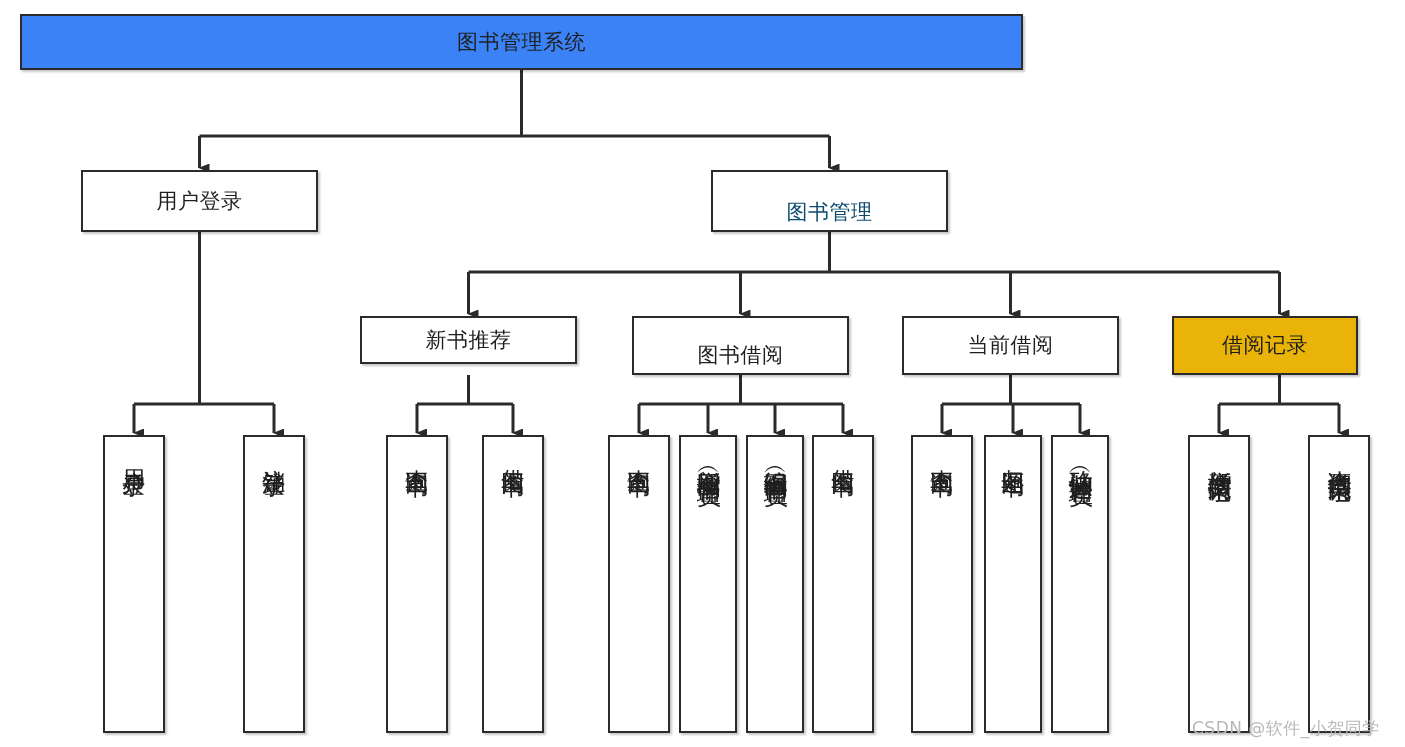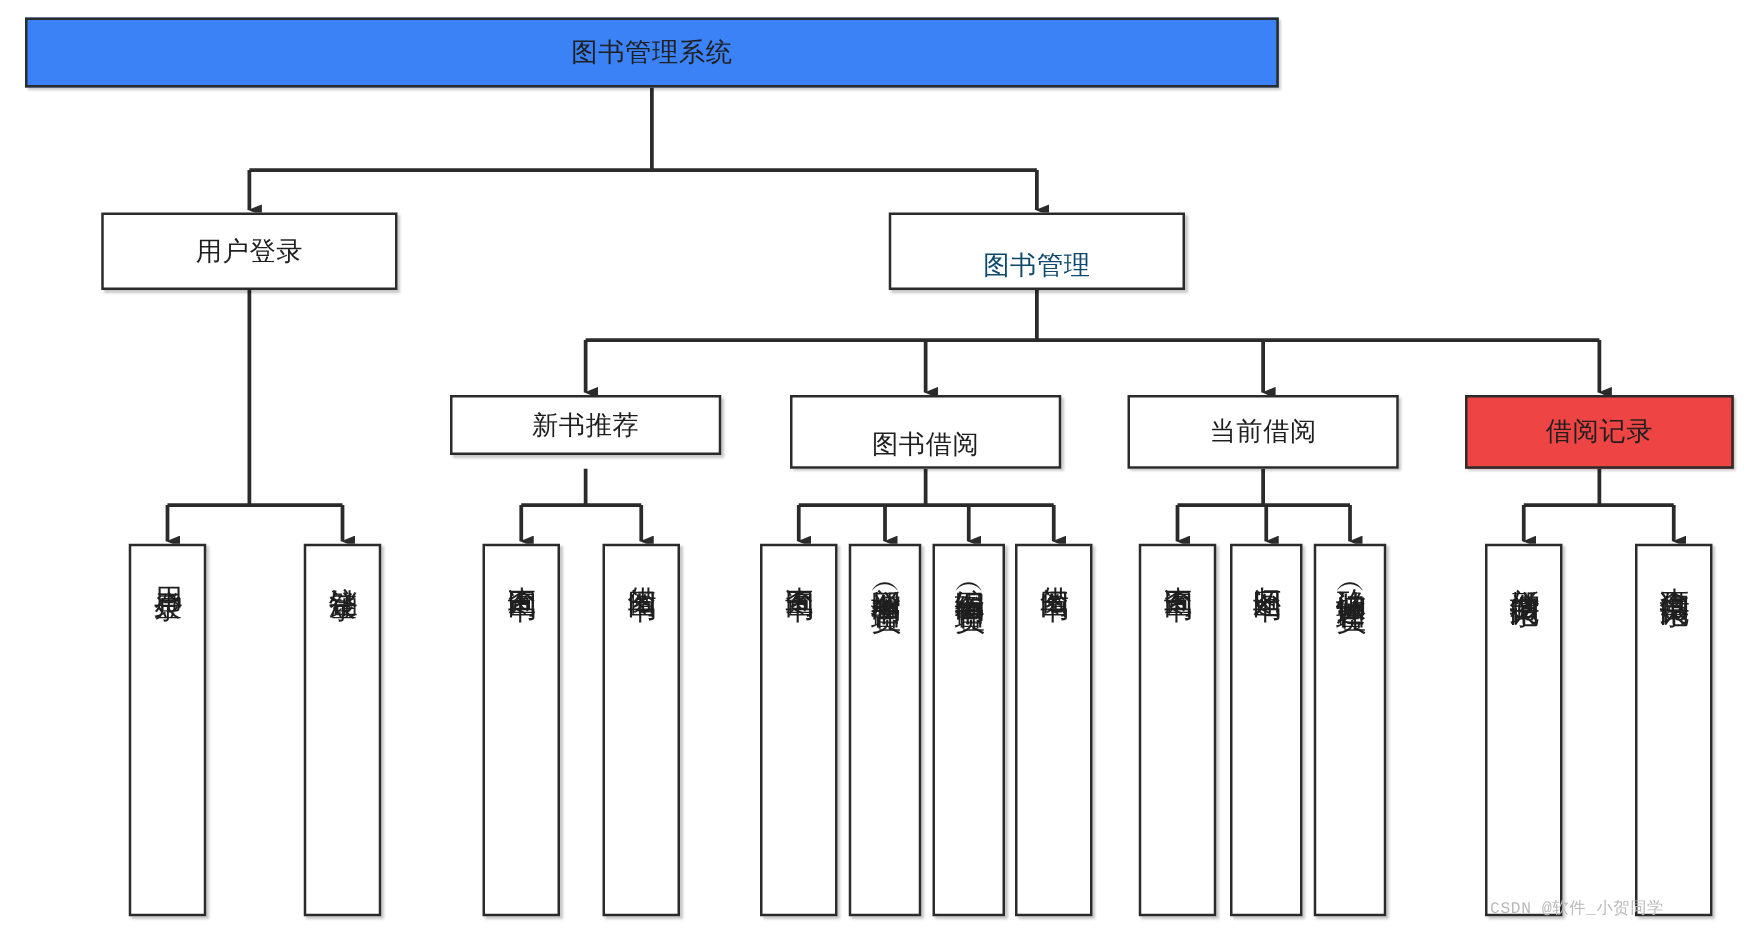--- a/index.html
+++ b/index.html
@@ -62,25 +62,24 @@
     letter-spacing: 2px;
     white-space: normal;
     max-height: 270px;
   }
   .node-box.vertical.wide .node-label {
     font-size: 24px;
   }
   .watermark {
     position: absolute;
     color: #b9b9b9;
-    font-size: 13px;
+    font-size: 17px;
     letter-spacing: 0.5px;
     white-space: nowrap;
     user-select: none;
-    font-family: Liberation Mono, monospace;
   }
 </style>
 </head>
 <body>
 
 <div id="diagram-root">
   <svg class="diagram-svg" viewBox="0 0 1405 747" preserveAspectRatio="none" aria-hidden="true">
     <defs>
       <marker id="arrowhead" markerWidth="9" markerHeight="11" refX="4.5" refY="10" orient="auto" markerUnits="userSpaceOnUse">
         <polygon points="0,0 9,0 4.5,11" fill="#2b2b2b"></polygon>
@@ -135,21 +134,21 @@
       </div>
       <div class="node-box horizontal" style="left: 360px; top: 316px; width: 217px; height: 48px; border-color: rgb(43, 43, 43); background: rgb(255, 255, 255);">
         <span class="node-label" style="color: rgb(31, 31, 31);">新书推荐</span>
       </div>
       <div class="node-box horizontal" style="left: 632px; top: 316px; width: 217px; height: 59px; border-color: rgb(43, 43, 43); background: rgb(255, 255, 255);">
         <span class="node-label" style="color: rgb(31, 31, 31); margin-top: 20px;">图书借阅</span>
       </div>
       <div class="node-box horizontal" style="left: 902px; top: 316px; width: 217px; height: 59px; border-color: rgb(43, 43, 43); background: rgb(255, 255, 255);">
         <span class="node-label" style="color: rgb(31, 31, 31);">当前借阅</span>
       </div>
-      <div class="node-box horizontal" style="left: 1172px; top: 316px; width: 215px; height: 59px; border-color: rgb(43, 43, 43); background: #ef4444;">
+      <div class="node-box horizontal" style="left: 1172px; top: 316px; width: 186px; height: 59px; border-color: rgb(43, 43, 43); background: #eab308;">
         <span class="node-label" style="color: rgb(31, 31, 31);">借阅记录</span>
       </div>
       <div class="node-box vertical" style="left: 103px; top: 435px; width: 62px; height: 298px; border-color: rgb(43, 43, 43); background: rgb(255, 255, 255);">
         <span class="node-label" style="color: rgb(31, 31, 31);">用户登录</span>
       </div>
       <div class="node-box vertical" style="left: 243px; top: 435px; width: 62px; height: 298px; border-color: rgb(43, 43, 43); background: rgb(255, 255, 255);">
         <span class="node-label" style="color: rgb(31, 31, 31);">注销登录</span>
       </div>
       <div class="node-box vertical" style="left: 386px; top: 435px; width: 62px; height: 298px; border-color: rgb(43, 43, 43); background: rgb(255, 255, 255);">
         <span class="node-label" style="color: rgb(31, 31, 31);">查询图书</span>

